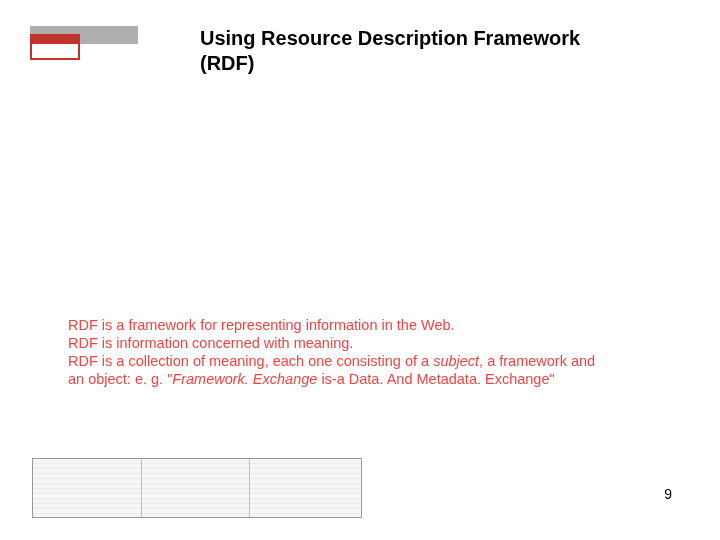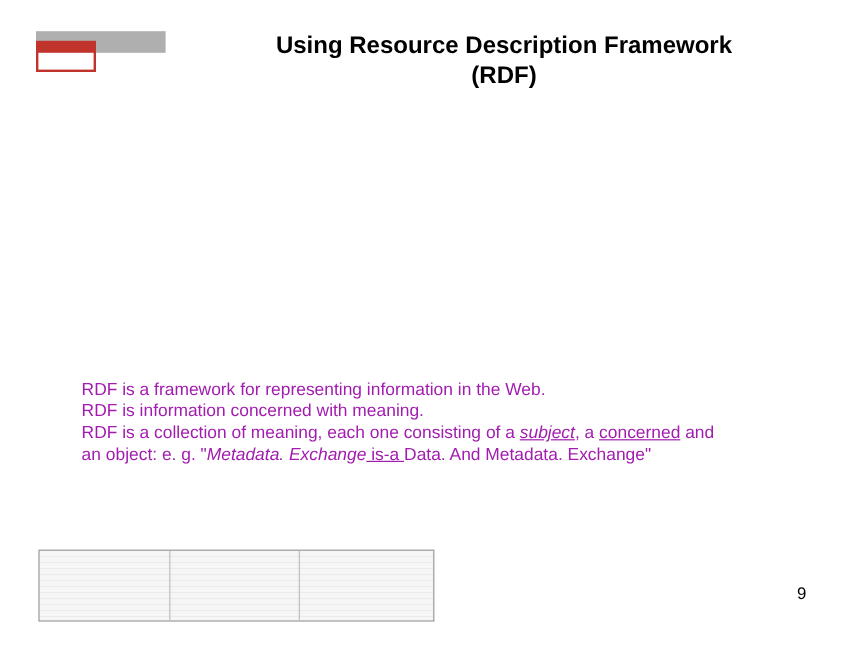--- a/index.html
+++ b/index.html
@@ -42,34 +42,33 @@
   }
   .title {
     position: absolute;
     top: 26px;
     left: 200px;
     width: 440px;
     font-size: 20px;
     font-weight: bold;
     color: #000;
     line-height: 1.25;
-    text-align: center;
   }
   .body-text {
     position: absolute;
     top: 316px;
     left: 68px;
     width: 600px;
     font-size: 14.5px;
-    color: #a21caf;
+    color: #ef4444;
     line-height: 1.25;
   }
   .body-text .row { display: block; }
   .italic { font-style: italic; }
-  .underline { text-decoration: underline; }
+  .underline { }
   .page-num {
     position: absolute;
     bottom: 38px;
     right: 48px;
     font-size: 14px;
     color: #000;
   }
   .table-thumb {
     position: absolute;
     bottom: 22px;
@@ -100,24 +99,24 @@
   <div class="red-box"></div>
   <div class="white-box"></div>
 </div>
 
 <div class="title">Using Resource Description Framework (RDF)</div>
 
 <div class="body-text">
   <span class="row">RDF is a framework for representing information in the Web.</span>
   <span class="row">RDF is information concerned with meaning.</span>
   <span class="row">
-    <span>RDF is a collection of meaning, each one consisting of a </span><span class="italic underline">subject</span><span>, a </span><span class="underline">concerned</span><span> and</span>
+    <span>RDF is a collection of meaning, each one consisting of a </span><span class="italic underline">subject</span><span>, a </span><span class="underline">framework</span><span> and</span>
   </span>
   <span class="row">
-    <span> an object: e. g. "</span><span class="italic">Metadata. Exchange</span><span class="underline"> is-a </span><span>Data. And Metadata. Exchange"</span>
+    <span> an object: e. g. "</span><span class="italic">Framework. Exchange</span><span class="underline"> is-a </span><span>Data. And Metadata. Exchange"</span>
   </span>
 </div>
 
 <div class="table-thumb">
   <div class="vline v1"></div>
   <div class="vline v2"></div>
 </div>
 
 <div class="page-num">9</div>
 

